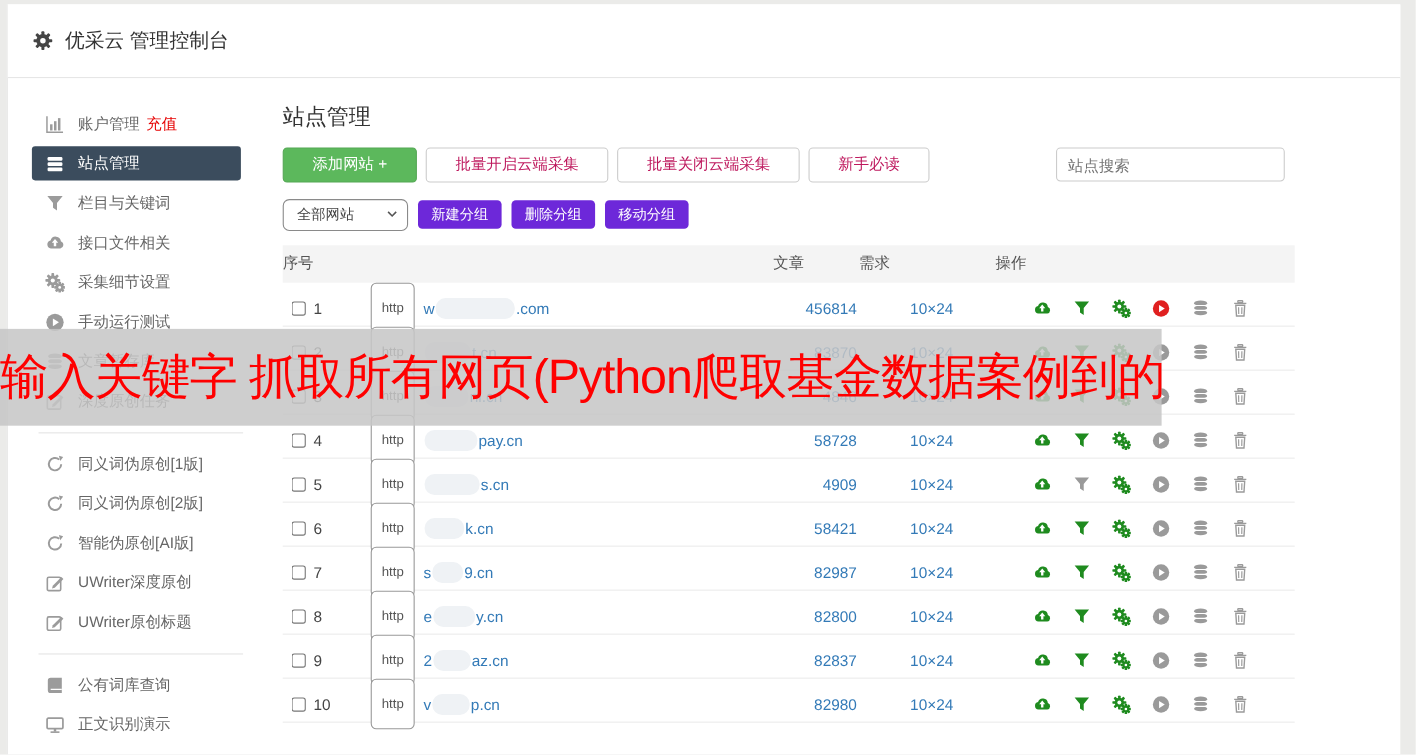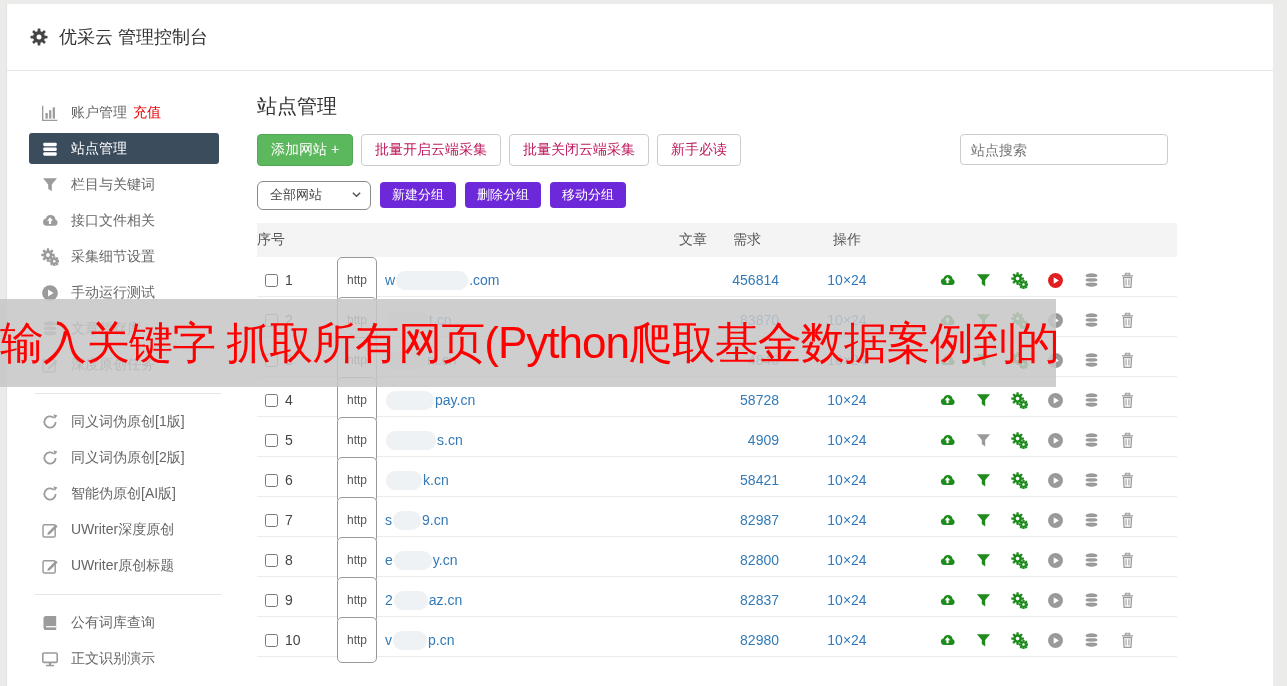--- a/index.html
+++ b/index.html
@@ -32,41 +32,41 @@
     background:#3b4c5d;color:#fff;border-radius:3px;
     margin-left:22px;margin-right:30px;padding-left:12px;height:31px;
     margin-top:2px;margin-bottom:3px;
   }
   .side-sep{border-top:1px solid #e4e4e4;margin:10px 28px 10px 28px;}
   .suffix{color:#e60000;margin-left:6px;}
   
   .main{flex:1;padding:14px 0 0 8px;position:relative;}
   .page-title{font-size:20px;color:#333;margin:8px 0 14px 0;}
   .toolbar{display:flex;align-items:center;position:relative;height:32px;margin-bottom:15px;}
-  .btn{border-radius:4px;font-size:14px;padding:6px 13px;cursor:pointer;border:1px solid transparent;line-height:1.25;}
+  .btn{border-radius:4px;font-size:14px;padding:6px 26px;cursor:pointer;border:1px solid transparent;line-height:1.25;}
   .btn-green{background:#5cb85c;color:#fff;border-color:#54a754;}
   .btn-plain{background:#fff;color:#be185d;border-color:#ccc;margin-left:8px;}
   .search-box{
     position:absolute;right:105px;top:0;width:186px;height:29px;
     border:1px solid #ccc;border-radius:4px;padding:0 10px;font-size:14px;color:#777;outline:none;
   }
   .group-bar{display:flex;align-items:center;height:28px;margin-bottom:14px;}
   .select{
     display:inline-flex;align-items:center;justify-content:space-between;
     border:1px solid #8a8a8a;border-radius:6px;height:27px;width:92px;padding:0 8px 0 12px;
     font-size:13px;color:#444;cursor:pointer;background:#fff;
   }
   .btn-blue{background:#6d28d9;color:#fff;font-size:13px;padding:5px 12px;margin-left:9px;border:none;}
   
   .table{width:920px;}
   .trow{
     display:grid;grid-template-columns:80px 370px 80px 120px 1fr;
     align-items:center;height:39px;border-bottom:1px solid #ebebeb;
   }
-  .thead{background:#f4f4f4;height:34px;border-bottom:none;color:#555;font-size:14px;}
+  .thead{background:#f4f4f4;height:34px;border-bottom:none;color:#555;font-size:14px;gap:24px;}
   .thead > div{padding:0;}
   .c-idx{display:flex;align-items:center;padding-left:8px;font-size:14px;color:#444;}
   .c-idx input{width:13px;height:13px;margin:0 7px 0 0;accent-color:#fff;}
   .c-site{display:flex;align-items:center;font-size:14px;}
   .http-badge{
     border:1px solid #999;border-radius:5px;padding:15px 9px;font-size:12px;color:#555;
     margin-right:8px;background:#fff;cursor:pointer;
   }
   .site-link{color:#337ab7;cursor:pointer;display:inline-flex;align-items:center;}
   .redact{display:inline-block;height:19px;background:#eff2f5;border-radius:9px;margin:0 1px;}

